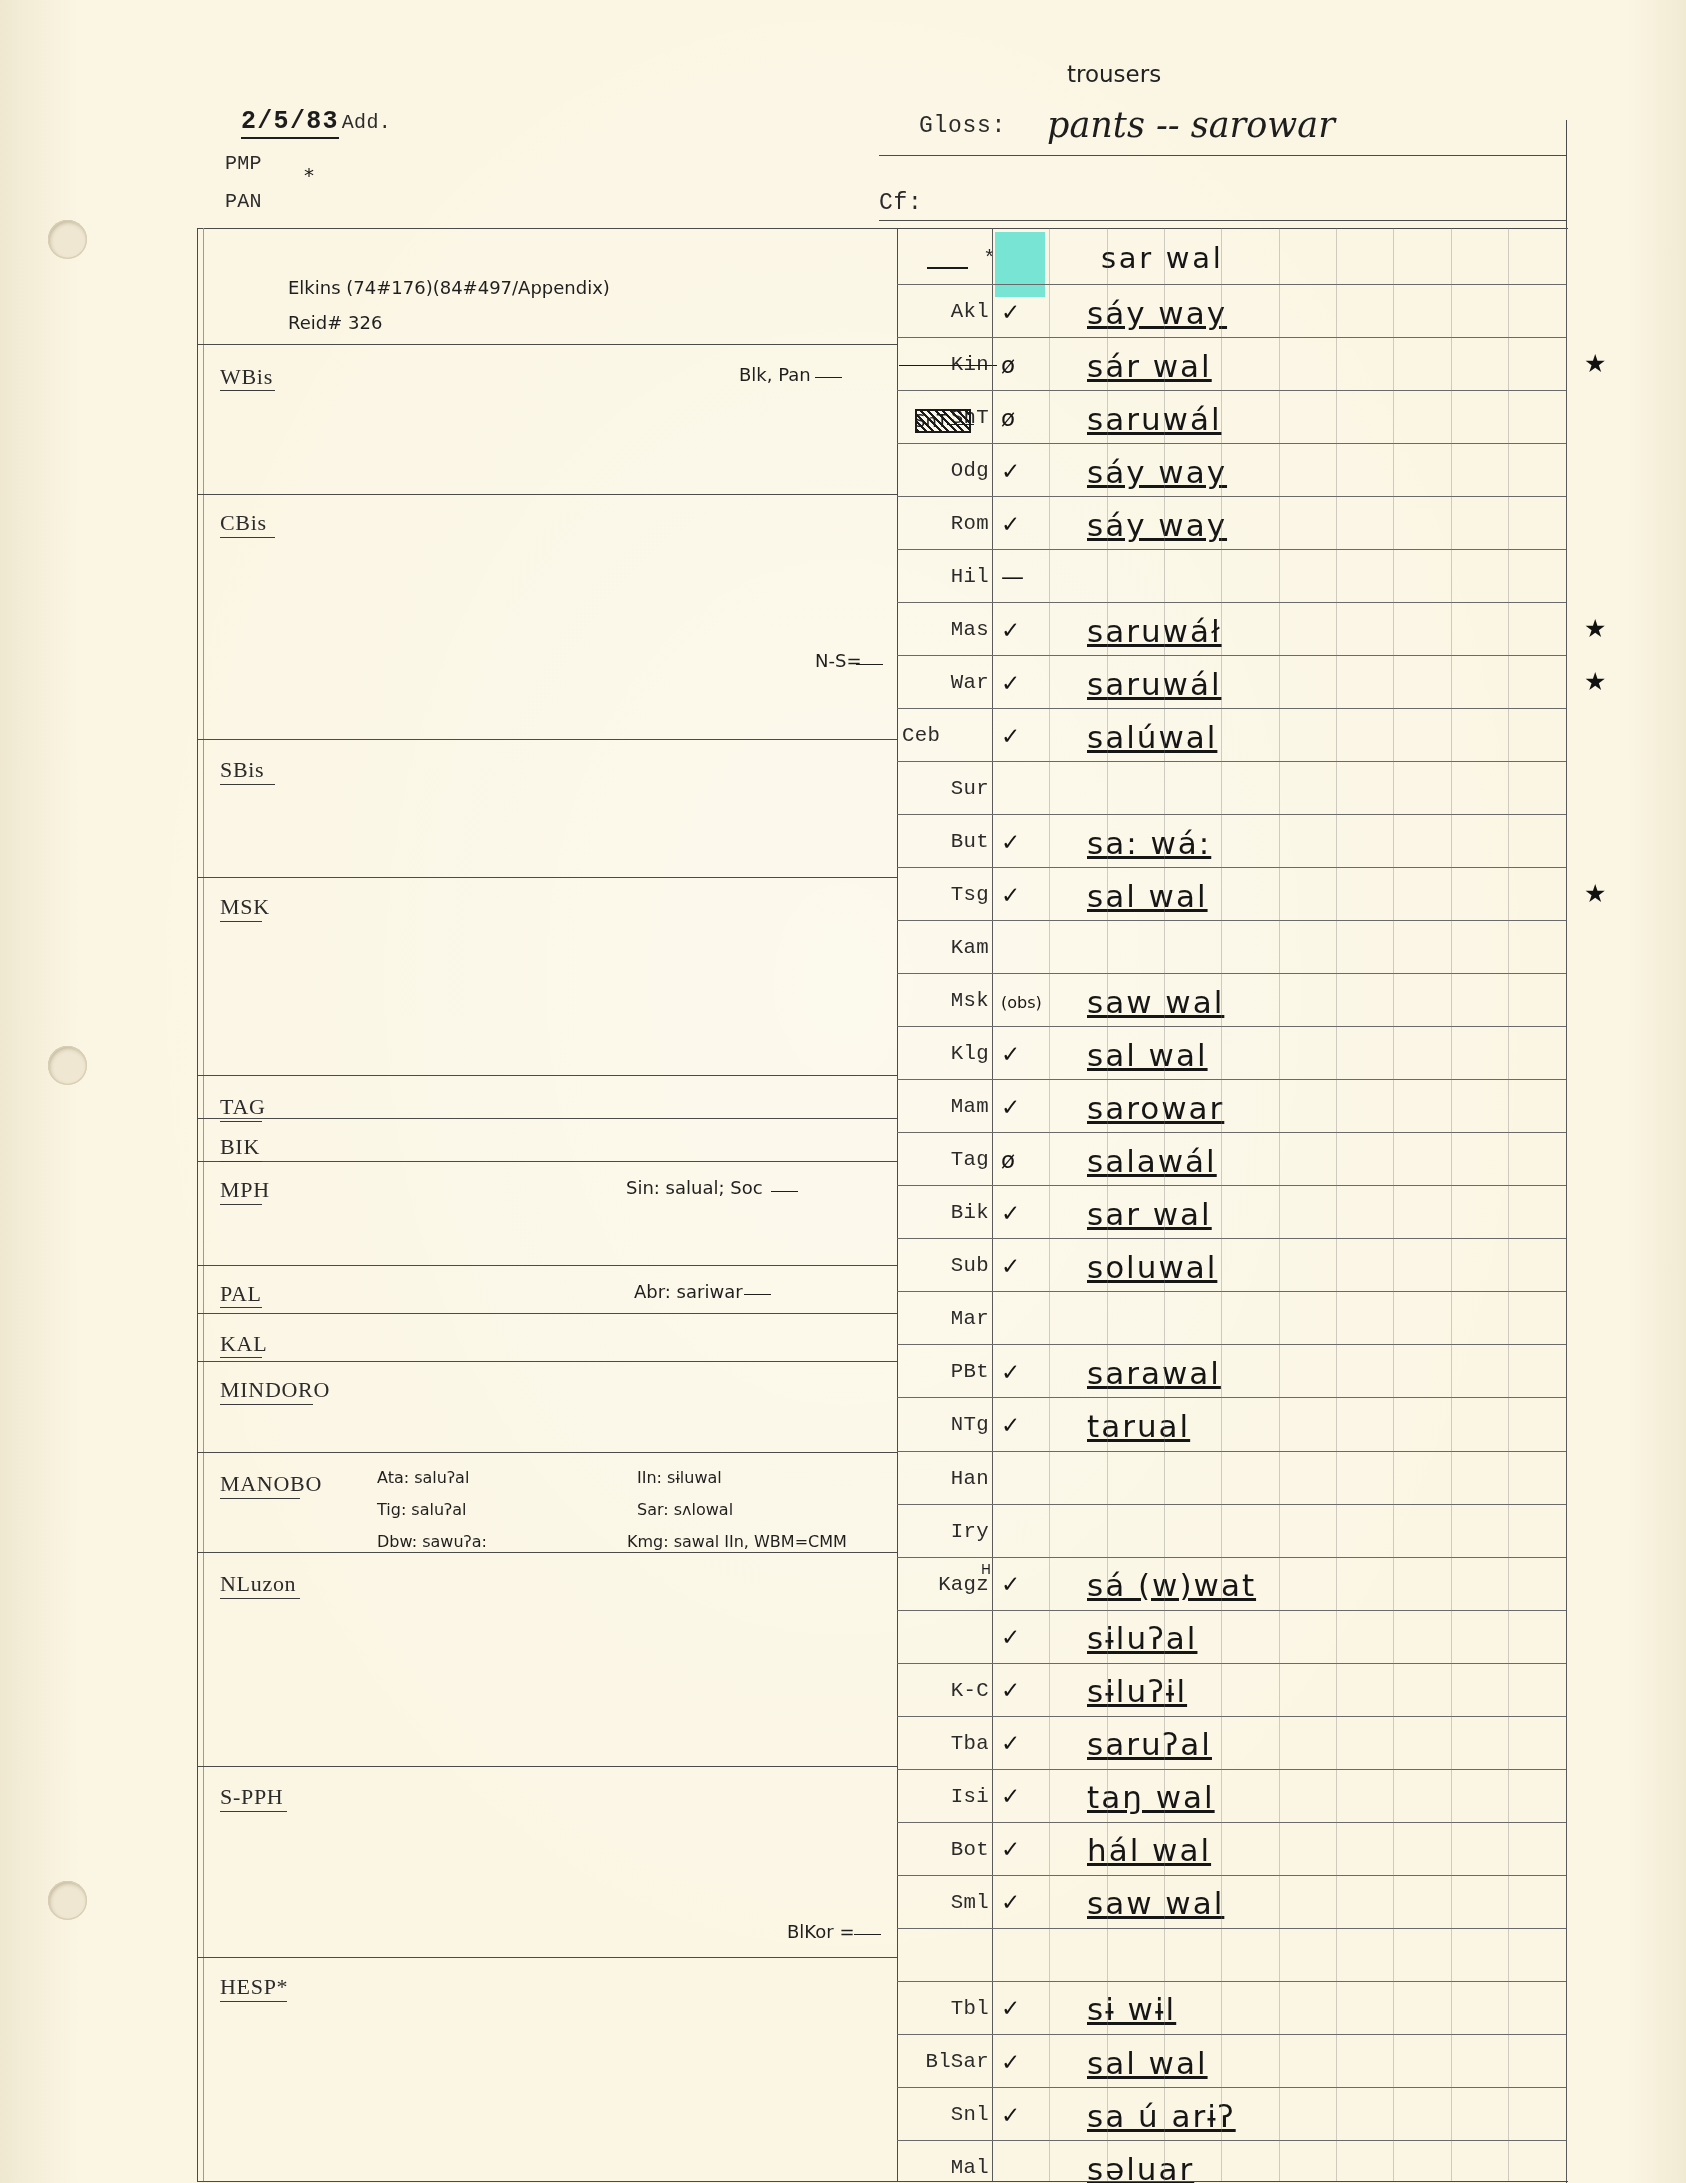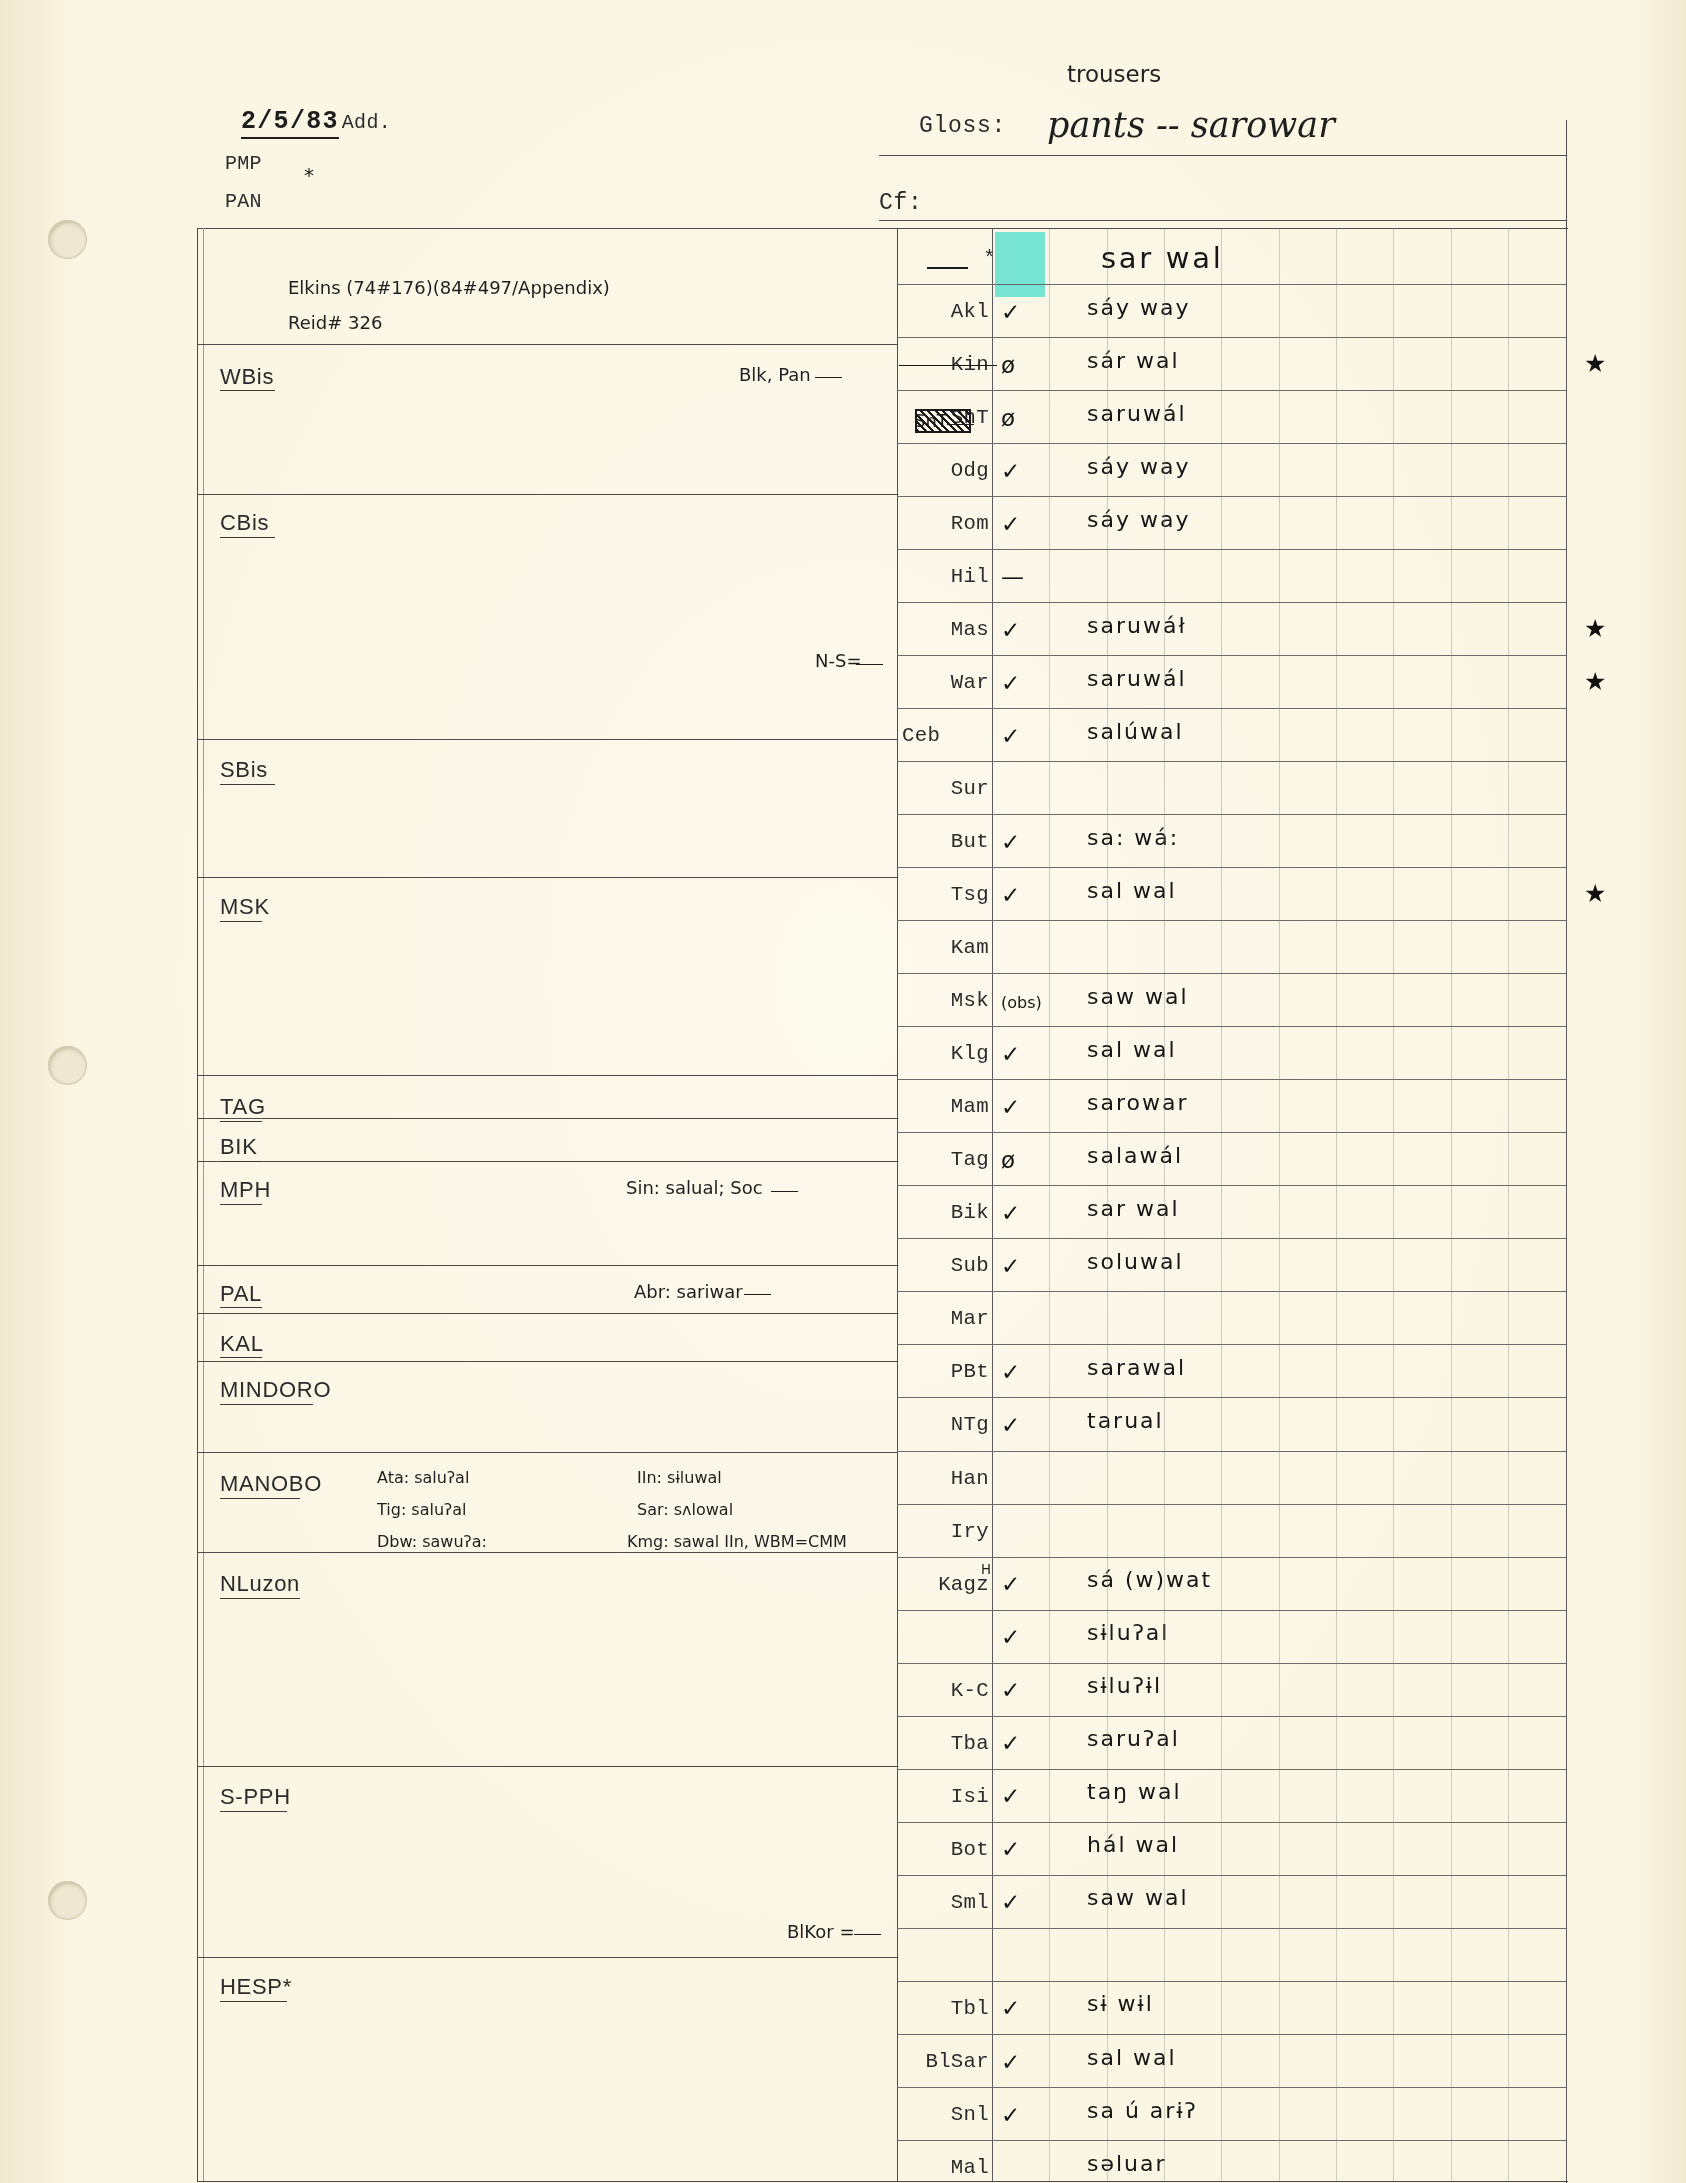--- a/index.html
+++ b/index.html
@@ -41,27 +41,27 @@
 
   .abs{position:absolute;}
 
   .gloss-label{font-family:"Liberation Mono", monospace;font-size:23px;color:#2b2b2b;letter-spacing:0.7px;}
   .gloss-val{font-family:"DejaVu Serif", serif;font-style:italic;font-size:35px;color:#1e1e1e;}
   .trousers{font-family:"DejaVu Sans", sans-serif;font-size:23px;color:#222;}
 
   .date{font-family:"Liberation Mono", monospace;font-size:25px;color:#1d1d1d;font-weight:bold;letter-spacing:1.3px;}
   .date-u{border-bottom:2px solid #1d1d1d;padding-bottom:1.3px;}
 
-  .grp{font-family:Liberation Sans, sans-serif;font-size:22px;color:#2b2b2b;letter-spacing:0.7px;}
+  .grp{font-family:Liberation Serif, serif;font-size:22px;color:#2b2b2b;letter-spacing:0.7px;}
   .lang{font-family:"Liberation Mono", monospace;font-size:20.7px;color:#2b2b2b;letter-spacing:0.3px;}
 
   .note{font-family:"DejaVu Sans", sans-serif;font-size:18px;color:#1f1f1f;}
   .note-s{font-family:"DejaVu Sans", sans-serif;font-size:16px;color:#1f1f1f;}
 
-  .form{font-family:"DejaVu Sans", sans-serif;font-size:22px;color:#161616;letter-spacing:2px;}
+  .form{font-family:"DejaVu Sans", sans-serif;font-size:31px;color:#161616;letter-spacing:2px;text-decoration:underline;}
   .form-big{font-family:"DejaVu Sans", sans-serif;font-size:29px;color:#161616;letter-spacing:2.7px;}
 
   .mark{font-family:"DejaVu Sans", sans-serif;font-size:23px;color:#161616;}
   .star{font-family:"DejaVu Sans", sans-serif;font-size:25px;color:#111;}
 
   .hl{
     position:absolute;background:#5fe0d0;opacity:0.85;
   }
   .strike{position:relative;}
   .strike:after{

